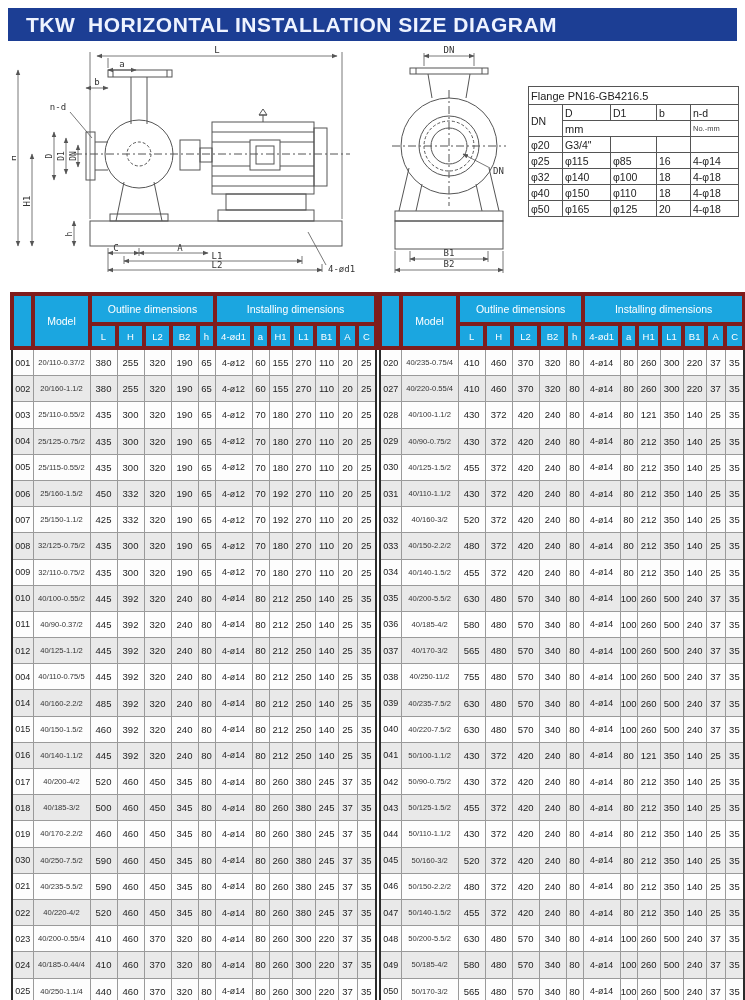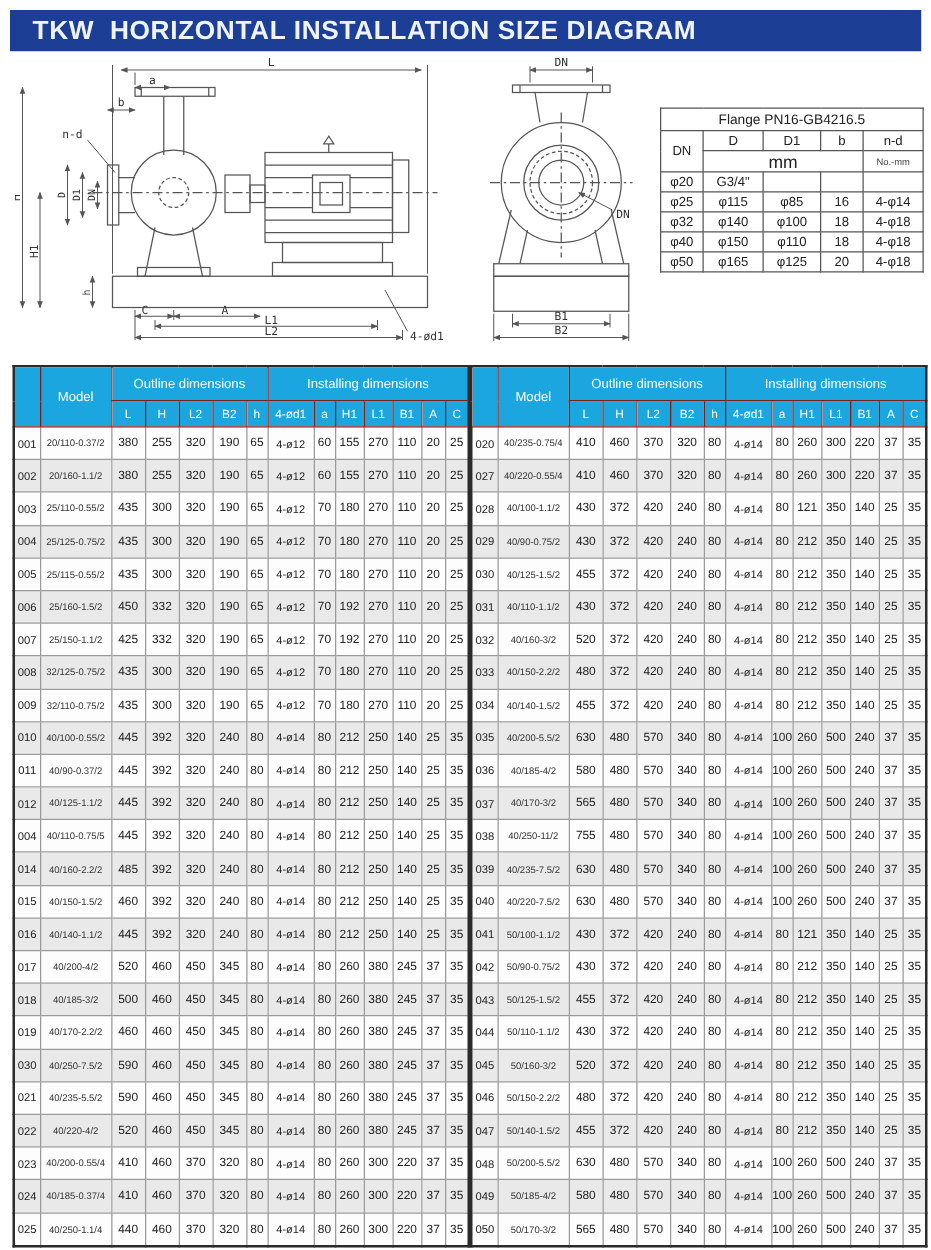--- a/index.html
+++ b/index.html
@@ -10,30 +10,30 @@
         font-weight:bold;font-size:21px;padding-left:18px;box-sizing:border-box;
         letter-spacing:.5px;white-space:pre;}
   
   .svg-abs{position:absolute;}
   svg text{font-family:"DejaVu Sans Mono",monospace;font-size:9px;fill:#333;}
   svg .rot{font-size:9px;}
   svg .small{font-size:8px;}
   
   .flange{position:absolute;left:528px;top:86px;width:210px;border-collapse:collapse;
         table-layout:fixed;font-size:10.5px;}
-  .flange th,.flange td{border:1px solid #555;padding:0 2px;text-align:center;height:15px;
+  .flange th,.flange td{border:1px solid #555;padding:0 2px;text-align:left;height:15px;
         font-weight:normal;overflow:hidden;white-space:nowrap;}
   .flange .f-title{font-size:11px;height:17px;}
-  .flange .f-unit{font-size:14px;}
+  .flange .f-unit{font-size:11px;}
   .flange .f-nomm{font-size:7.5px;color:#444;}
   
   .tables-wrap{position:absolute;left:10px;top:292px;width:728px;display:flex;}
   table.dim-table{table-layout:fixed;width:364px;border-collapse:collapse;
         border:2px solid #2b2b2b;font-size:9.5px;}
-  .dim-table th{background:#1ba6e0;color:#fff;font-weight:normal;border:1px solid #7f1d1d;
+  .dim-table th{background:#1ba6e0;color:#fff;font-weight:normal;border:4px solid #7f1d1d;
         padding:0;overflow:hidden;white-space:nowrap;}
   .dim-table thead tr:first-child th{font-size:10.5px;height:26px;}
   .dim-table thead tr.subhead th{font-size:9.5px;height:20px;}
   .dim-table td{border:1px solid #9a9a9a;text-align:center;height:25.2px;padding:0;
         overflow:hidden;white-space:nowrap;}
   .dim-table tbody tr:nth-child(even){background:#e9e9e9;}
   .dim-table tbody tr:nth-child(odd){background:#fdfdfd;}
   .dim-table td:first-child{font-size:9px;margin-left:38px;}
   .dim-table td:nth-child(2){font-size:7.6px;color:#333;margin-left:47px;}
   .dim-table td:nth-child(8){font-size:8.8px;}
@@ -639,21 +639,21 @@
             <td>4-ø14</td>
             <td>80</td>
             <td>260</td>
             <td>300</td>
             <td>220</td>
             <td>37</td>
             <td>35</td>
           </tr>
           <tr>
             <td>024</td>
-            <td>40/185-0.37/4</td>
+            <td>40/185-0.44/4</td>
             <td>410</td>
             <td>460</td>
             <td>370</td>
             <td>320</td>
             <td>80</td>
             <td>4-ø14</td>
             <td>80</td>
             <td>260</td>
             <td>300</td>
             <td>220</td>

